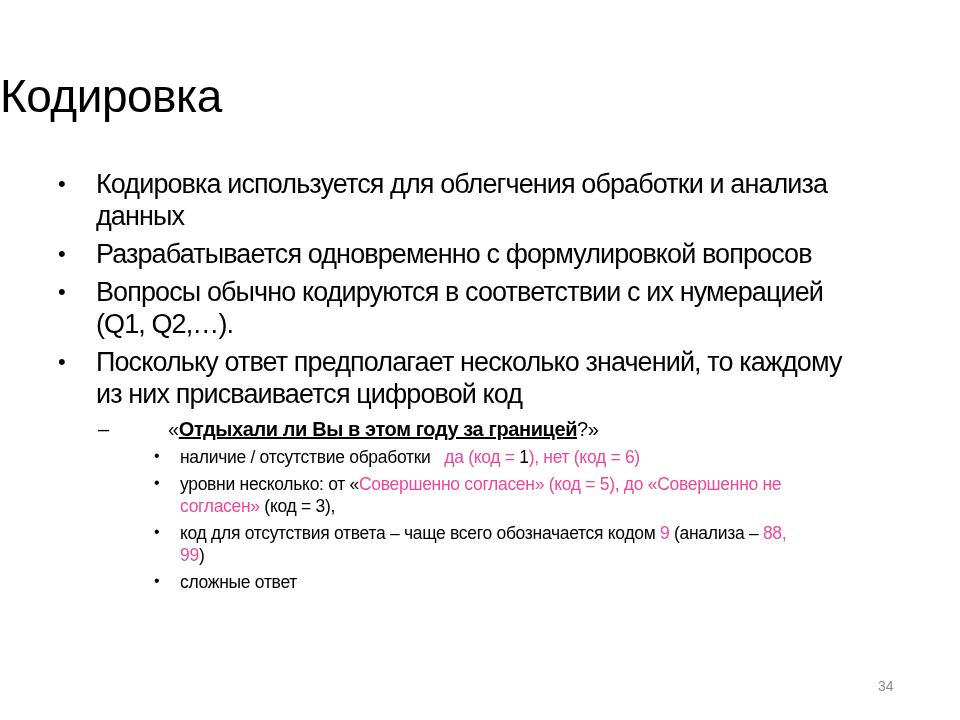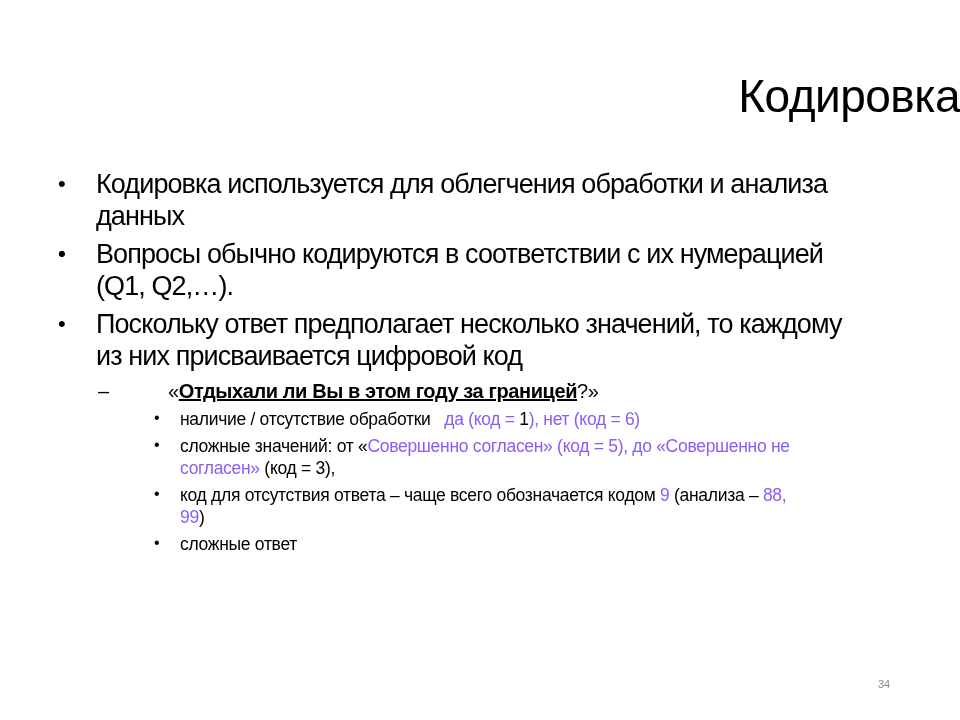--- a/index.html
+++ b/index.html
@@ -3,21 +3,21 @@
 <meta charset="utf-8">
 <style>
   html, body { margin: 0; padding: 0; background: #ffffff; }
   body {
     width: 960px; height: 720px; position: relative; overflow: hidden;
     font-family: "Liberation Sans", "DejaVu Sans", sans-serif;
     color: #000000;
   }
   .title {
     position: absolute; left: 0; top: 68px; width: 960px;
-    text-align: right; font-size: 46px; line-height: 56px;
+    text-align: left; font-size: 46px; line-height: 56px;
     letter-spacing: -0.5px;
   }
   .content { position: absolute; left: 58px; top: 168px; width: 800px; }
   .l1 {
     position: relative; padding-left: 38px;
     font-size: 27px; line-height: 32px; margin-bottom: 6px;
     letter-spacing: -0.9px; transform-origin: left;
   }
   .l1 .bul {
     position: absolute; left: 0; top: 0; font-size: 22px;
@@ -27,38 +27,39 @@
     font-size: 20px; line-height: 26px; margin-top: 4px; margin-bottom: 4px;
     letter-spacing: -0.4px;
   }
   .l2 .bul { position: absolute; left: 0; top: 0; }
   .l3 {
     position: relative; padding-left: 26px; margin-left: 96px;
     font-size: 17.5px; line-height: 22px; margin-bottom: 5px;
     letter-spacing: -0.3px; width: 620px;
   }
   .l3 .bul { position: absolute; left: 0; top: -1px; font-size: 16px; }
-  .red { color: #8b5cf6; }
+  .red { color: #ec4899; }
   .bold { font-weight: bold; text-decoration: underline; }
   .page-num {
-    position: absolute; left: 878px; top: 678px; font-size: 11px; color: #8c8c8c;
+    position: absolute; left: 878px; top: 678px; font-size: 14px; color: #8c8c8c;
   }
 </style>
 </head>
 <body>
 
 <div class="title">Кодировка</div>
 
 <div class="content">
   <div class="l1">
     <span class="bul">•</span>
     <span>Кодировка используется для облегчения обработки и анализа данных</span>
   </div>
   <div class="l1">
     <span class="bul">•</span>
+    <span>Разрабатывается одновременно с формулировкой вопросов</span>
   </div>
   <div class="l1">
     <span class="bul">•</span>
     <span>Вопросы обычно кодируются в соответствии с их нумерацией (Q1, Q2,…).</span>
   </div>
   <div class="l1">
     <span class="bul">•</span>
     <span>Поскольку ответ предполагает несколько значений, то каждому из них присваивается цифровой код</span>
   </div>
 
@@ -67,21 +68,21 @@
     <span>«</span><span class="bold">Отдыхали ли Вы в этом году за границей</span><span>?»</span>
   </div>
 
   <div class="l3">
     <span class="bul">•</span>
     <span style="white-space:pre">наличие / отсутствие обработки   </span><span class="red">да (код = </span><span>1</span><span class="red">), нет (код = 6)</span>
   </div>
 
   <div class="l3">
     <span class="bul">•</span>
-    <span>сложные значений: от «</span><span class="red">Совершенно согласен» (код = 5), до «Совершенно не согласен»</span><span> (код = 3),</span>
+    <span>уровни несколько: от «</span><span class="red">Совершенно согласен» (код = 5), до «Совершенно не согласен»</span><span> (код = 3),</span>
   </div>
 
   <div class="l3">
     <span class="bul">•</span>
     <span>код для отсутствия ответа – чаще всего обозначается кодом </span><span class="red">9</span><span> (анализа – </span><span class="red">88, 99</span><span>)</span>
   </div>
 
   <div class="l3">
     <span class="bul">•</span>
     <span>сложные ответ</span>

